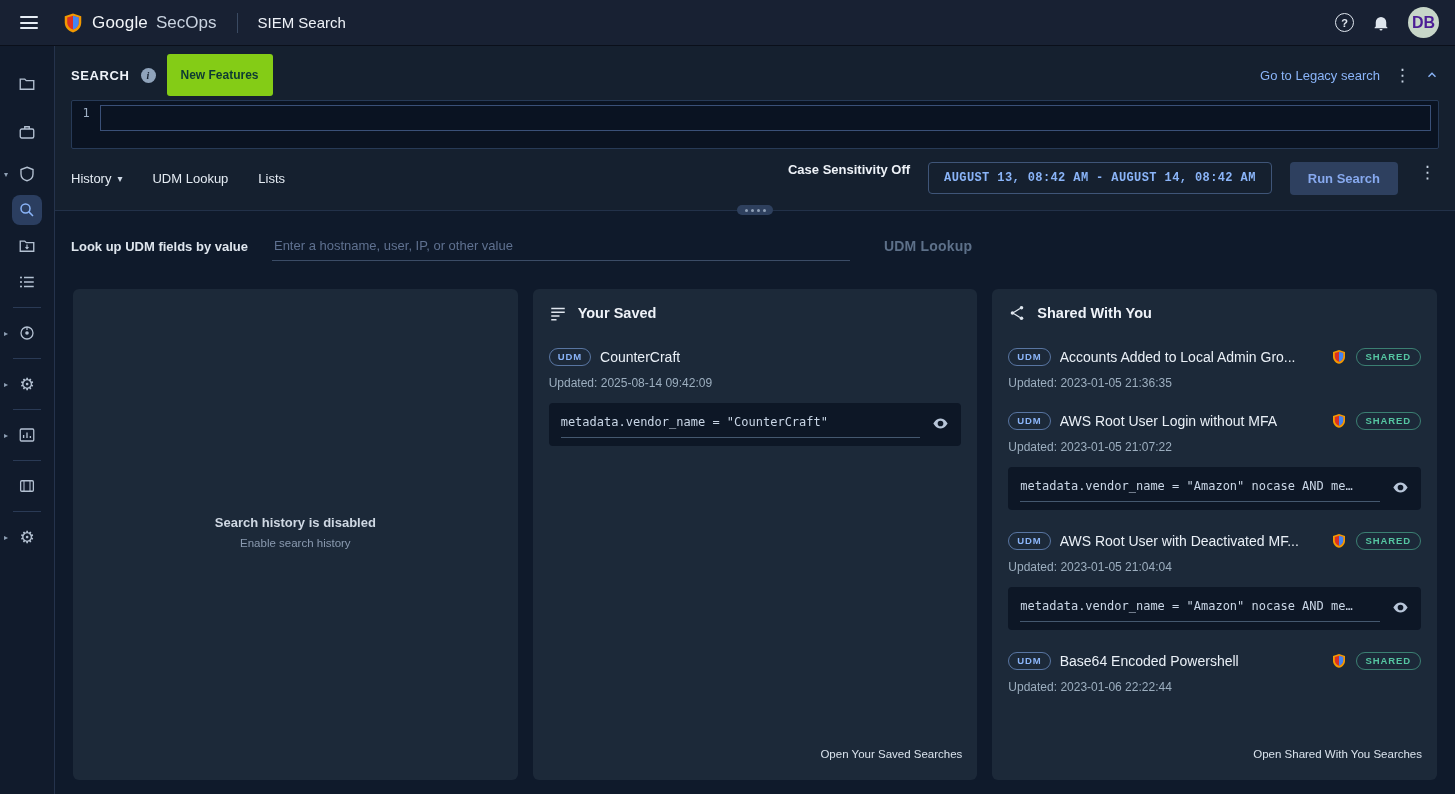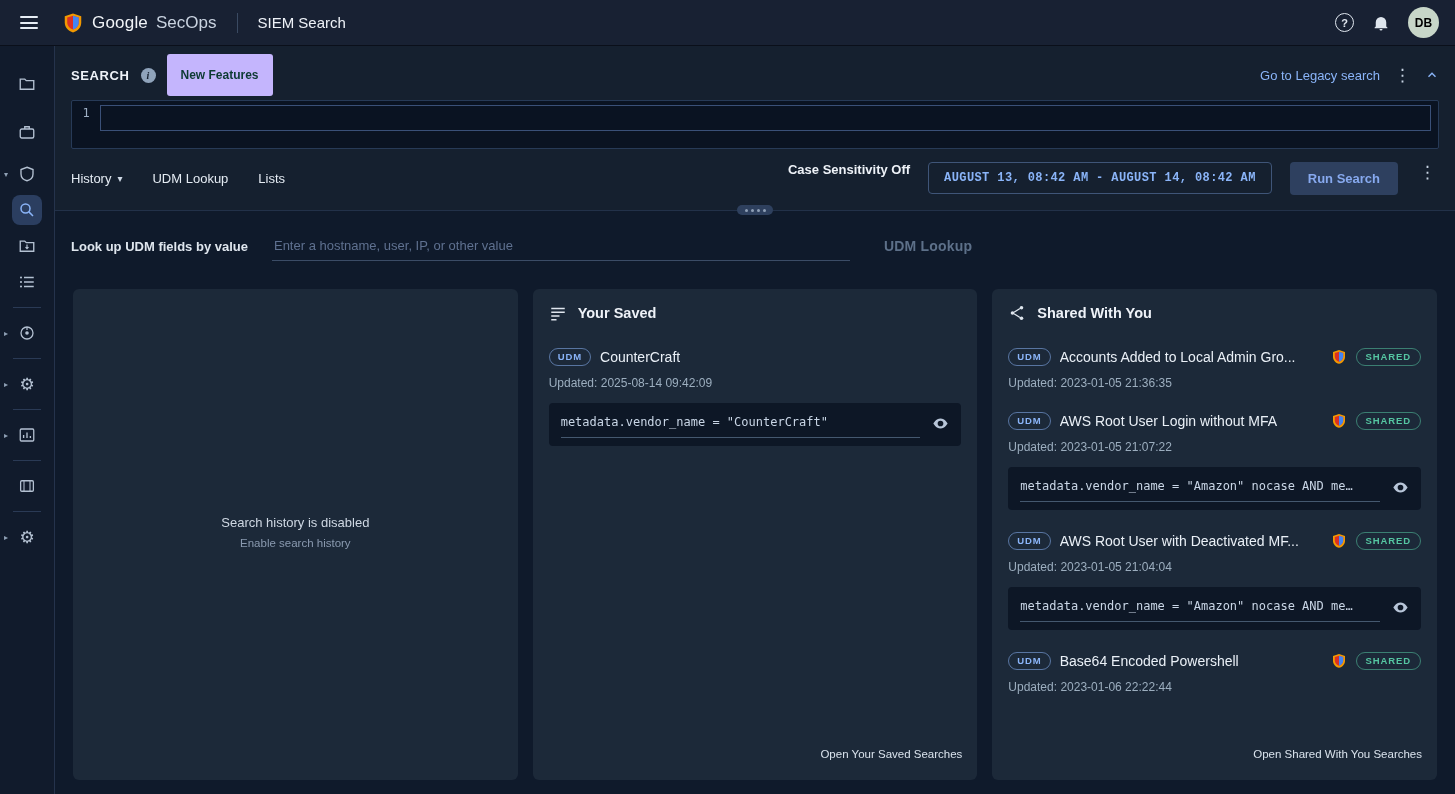--- a/index.html
+++ b/index.html
@@ -22,22 +22,22 @@
   .brand-secops { font-size:17px; font-weight:400; color:#c9d3e0; }
   .tb-divider { width:1px; height:20px; background:#3a4a62; margin:0 6px; }
   .app-title { font-size:15px; color:#eef2f8; font-weight:400; }
   .tb-right { margin-left:auto; display:flex; align-items:center; gap:18px; }
   .help-circle {
     width:19px; height:19px; border:1.6px solid #dfe6ee; border-radius:50%;
     display:flex; align-items:center; justify-content:center;
     font-size:11px; font-weight:700; color:#dfe6ee; cursor:pointer;
   }
   .avatar {
-    width:31px; height:31px; border-radius:50%; background:#c7d6c8; color:#000000;
-    display:flex; align-items:center; justify-content:center; font-size:12px; font-weight:700; cursor:pointer;
+    width:31px; height:31px; border-radius:50%; background:#c7d6c8; color:#4c1d95;
+    display:flex; align-items:center; justify-content:center; font-size:16px; font-weight:700; cursor:pointer;
   }
 
   
   .body { flex:1; display:flex; min-height:0; }
 
   
   .sidebar {
     flex:0 0 54px; background:#111b2c; border-right:1px solid #25334c;
     display:flex; flex-direction:column; align-items:center; padding-top:14px;
   }
@@ -61,21 +61,21 @@
 
   .search-section { background:#15202f; padding-top:13px; }
   .search-header { display:flex; align-items:center; padding:0 16px; height:32px; gap:11px; }
   .search-label { font-size:13px; font-weight:700; letter-spacing:.6px; color:#eef2f8; }
   .info-circle {
     width:15px; height:15px; border-radius:50%; background:#8fa3bb; color:#15202f;
     display:flex; align-items:center; justify-content:center; font-size:10px; font-weight:700;
     font-family:"Liberation Serif", serif; font-style:italic; cursor:pointer;
   }
   .new-features-btn {
-    background:#c4b5fd; color:#0d3a33; border:none; border-radius:3px;
+    background:#84cc16; color:#0d3a33; border:none; border-radius:3px;
     font-family:inherit; font-size:12px; font-weight:700; padding:14px 14px; cursor:pointer;
   }
   .spacer { flex:1; }
   .legacy-link { color:#8ab4f8; font-size:13px; text-decoration:none; cursor:pointer;text-align:right; }
   .kebab { color:#c6d2e2; font-size:17px; cursor:pointer; padding:0 3px; user-select:none; }
   .collapse-btn { cursor:pointer; display:flex; align-items:center; }
 
   .editor {
     margin:9px 16px 0; height:49px; background:#0a1322;
     border:1px solid #273a57; border-radius:2px; display:flex;
@@ -126,21 +126,21 @@
   .panels { flex:1; display:flex; gap:15px; padding:14px 18px; min-height:0; }
   .panel {
     flex:1 1 0; background:#1c2939; border-radius:6px; padding:15px 16px;
     position:relative; display:flex; flex-direction:column; min-width:0; overflow:hidden;
   }
   .panel-head { display:flex; align-items:center; gap:11px; color:#eef2f8; }
   .panel-head svg { color:#dfe6ee; }
   .panel-title { font-size:14.5px; font-weight:700; }
 
   .history-empty { position:absolute; top:46%; left:0; right:0; text-align:center; }
-  .history-empty-main { font-size:13px; color:#cfd8e3; }
+  .history-empty-main { font-size:13px; color:#cfd8e3;font-weight:bold; }
   .history-empty-sub { font-size:11.5px; color:#8a9ab0; margin-top:7px; cursor:pointer; }
 
   .search-item { margin-top:26px; }
   .item-head { display:flex; align-items:center; gap:9px; min-width:0; }
   .udm-badge {
     flex:0 0 auto; font-size:9.5px; font-weight:700; letter-spacing:.9px; color:#8ab4f8;
     border:1px solid rgba(138,180,248,.55); border-radius:9px; padding:2px 8px 3px; cursor:default;
   }
   .item-name { font-size:14px; color:#eaf0f7; white-space:nowrap; overflow:hidden; }
   .item-head .push { flex:1; }

